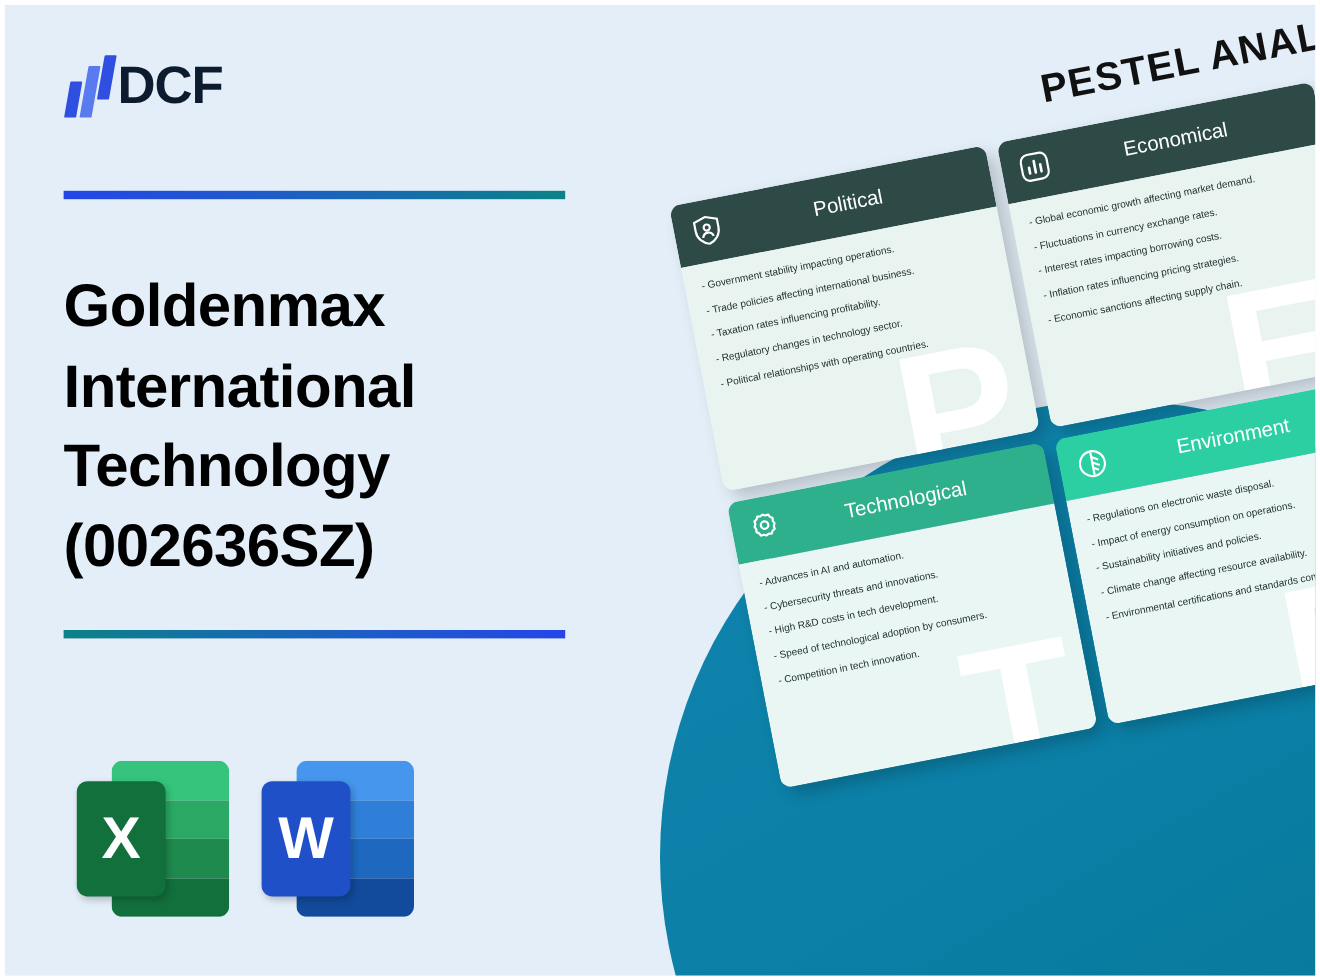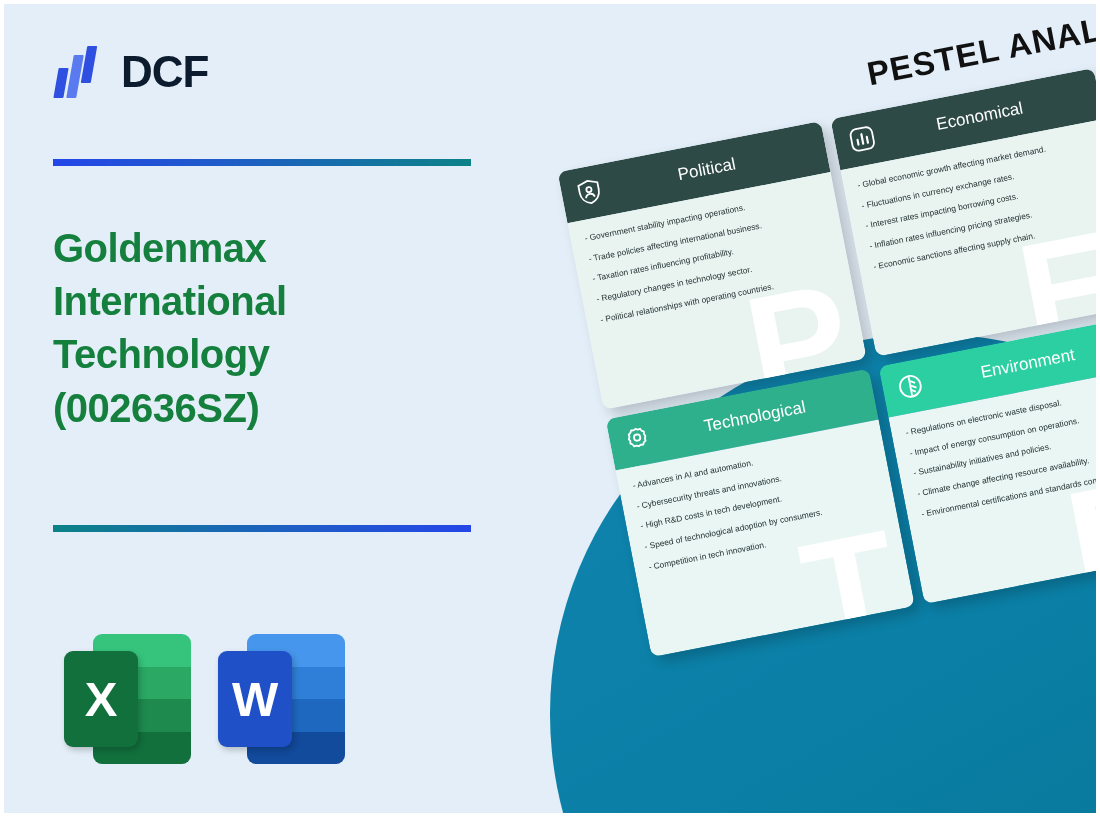--- a/index.html
+++ b/index.html
@@ -22,21 +22,21 @@
     position:absolute;
     left:546px;top:330px;
     width:760px;height:760px;
     border-radius:50%;
     background:linear-gradient(150deg,#1084ad 0%,#0b7fa6 45%,#04738f 100%);
   }
 
   
   .logo{
     position:absolute;left:50px;top:42px;
-    display:flex;align-items:center;gap:25px;
+    display:flex;align-items:center;gap:2px;
   }
   .logo-mark{position:relative;width:42px;height:52px;}
   .logo-mark i{
     position:absolute;display:block;width:10px;border-radius:1px;
     transform:skewX(-10deg);
   }
   .bar1{left:2px;top:22px;height:30px;background:#2f4fe0;}
   .bar2{left:16px;top:9px;height:43px;background:#5a7bf0;}
   .bar3{left:30px;top:0px;height:37px;background:#2f4fe0;}
   .logo-text{
@@ -45,22 +45,22 @@
   }
 
   .rule{
     position:absolute;left:49px;width:418px;height:7px;
   }
   .rule-top{top:155px;background:linear-gradient(90deg,#2446e8 0%,#1f5bc9 40%,#0b8287 100%);}
   .rule-bot{top:521px;background:linear-gradient(90deg,#0b8287 0%,#1f5bc9 62%,#2446e8 100%);}
 
   .title{
     position:absolute;left:49px;top:218px;width:430px;
-    font-size:40px;font-weight:700;line-height:1.33;
-    color:#15803d;letter-spacing:-0.5px;
+    font-size:50px;font-weight:700;line-height:1.33;
+    color:#000000;letter-spacing:-0.5px;
   }
 
   
   .office-row{position:absolute;left:60px;top:630px;display:flex;gap:27px;}
   .doc-ico{position:relative;width:127px;height:130px;}
   .doc-ico .sheet{
     position:absolute;right:0;top:0;width:98px;height:130px;border-radius:9px;
     overflow:hidden;display:flex;flex-direction:column;
   }
   .doc-ico .sheet span{display:block;width:100%;flex:1;}

